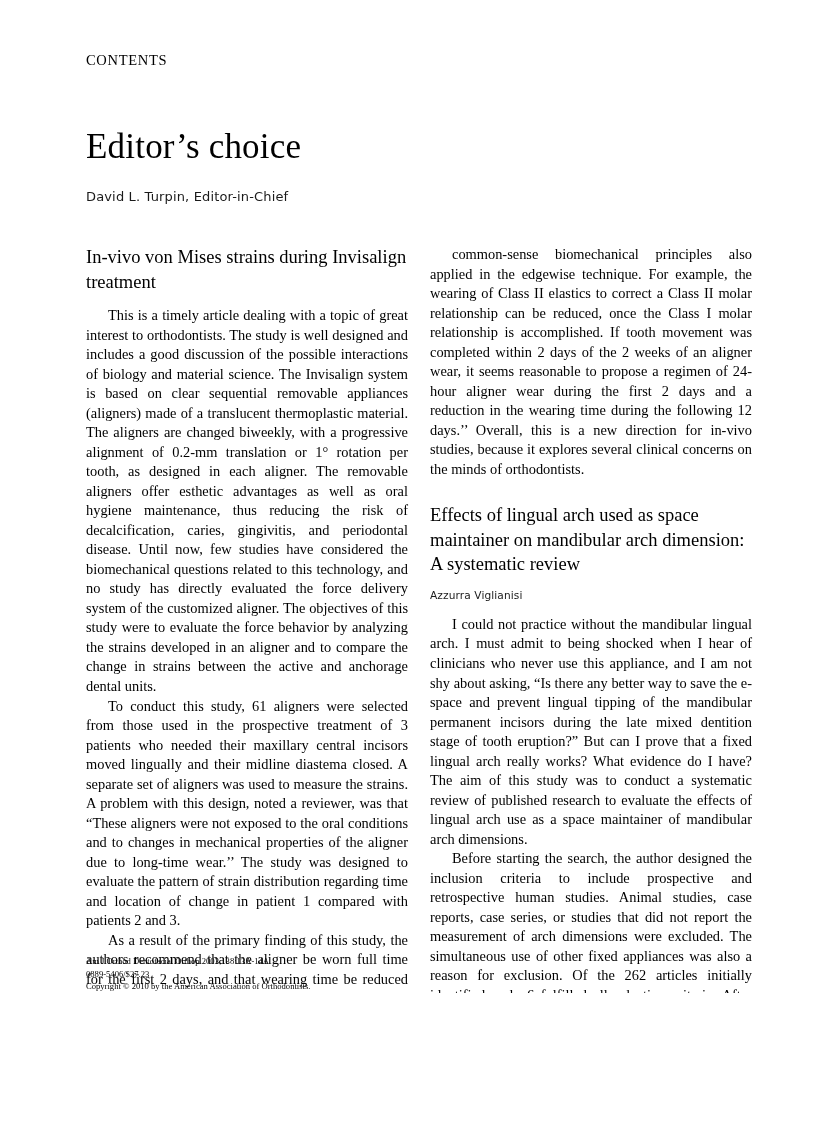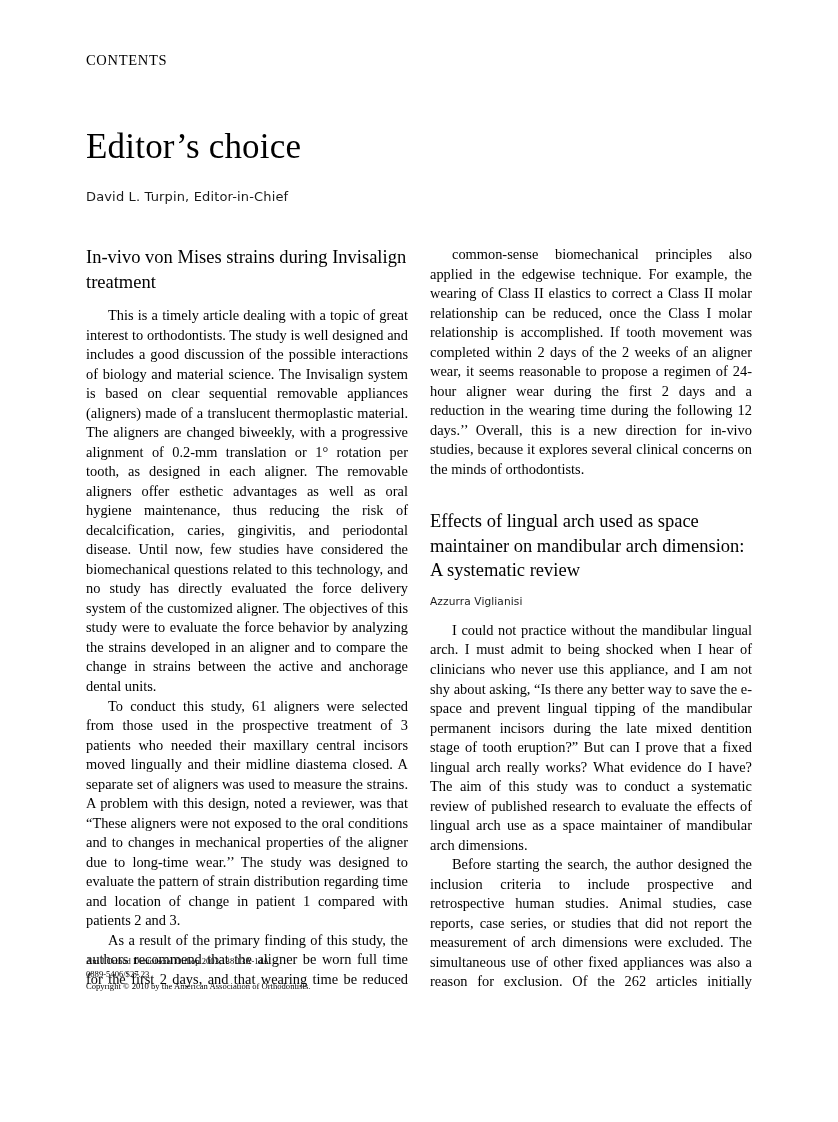--- a/index.html
+++ b/index.html
@@ -78,21 +78,21 @@
     font-size: 14.4px;
     line-height: 1.355;
     color: #000000;
     text-align: justify;
     margin: 0;
     text-indent: 22px;
     hyphens: auto;
     -webkit-hyphens: auto;
   }
   .art-title-2 {
-    margin-top: 30px;
+    margin-top: 24px;
     font-family: Liberation Serif, serif;
   }
   .footer-block {
     position: absolute;
     left: 86px;
     top: 955px;
     width: 330px;
   }
   .footer-block .fline {
     font-family: "Liberation Serif", "DejaVu Serif", serif;

